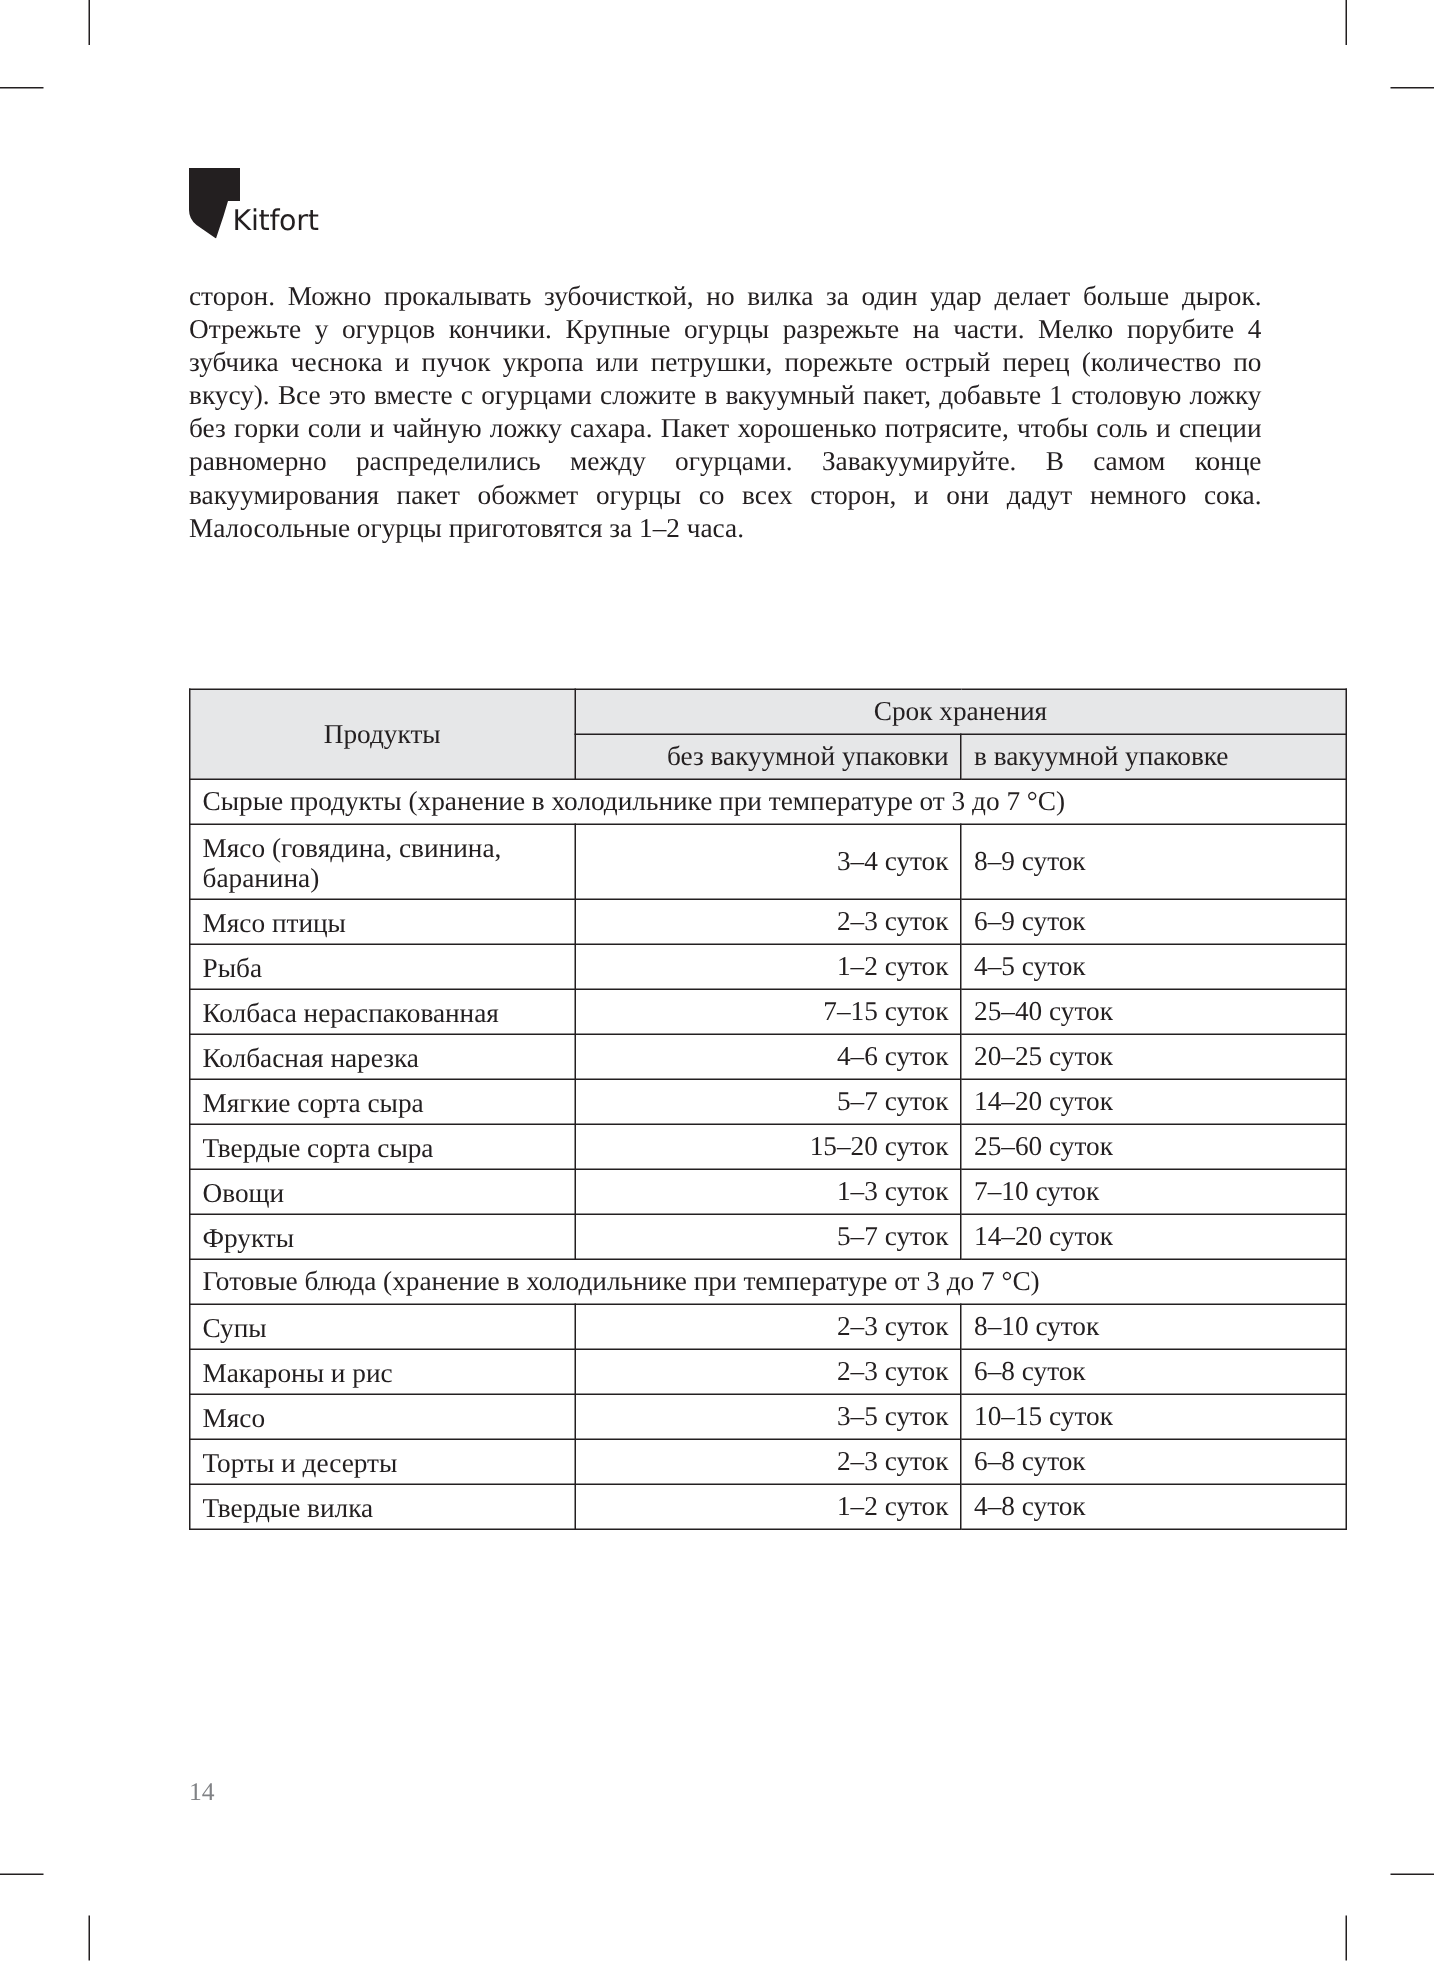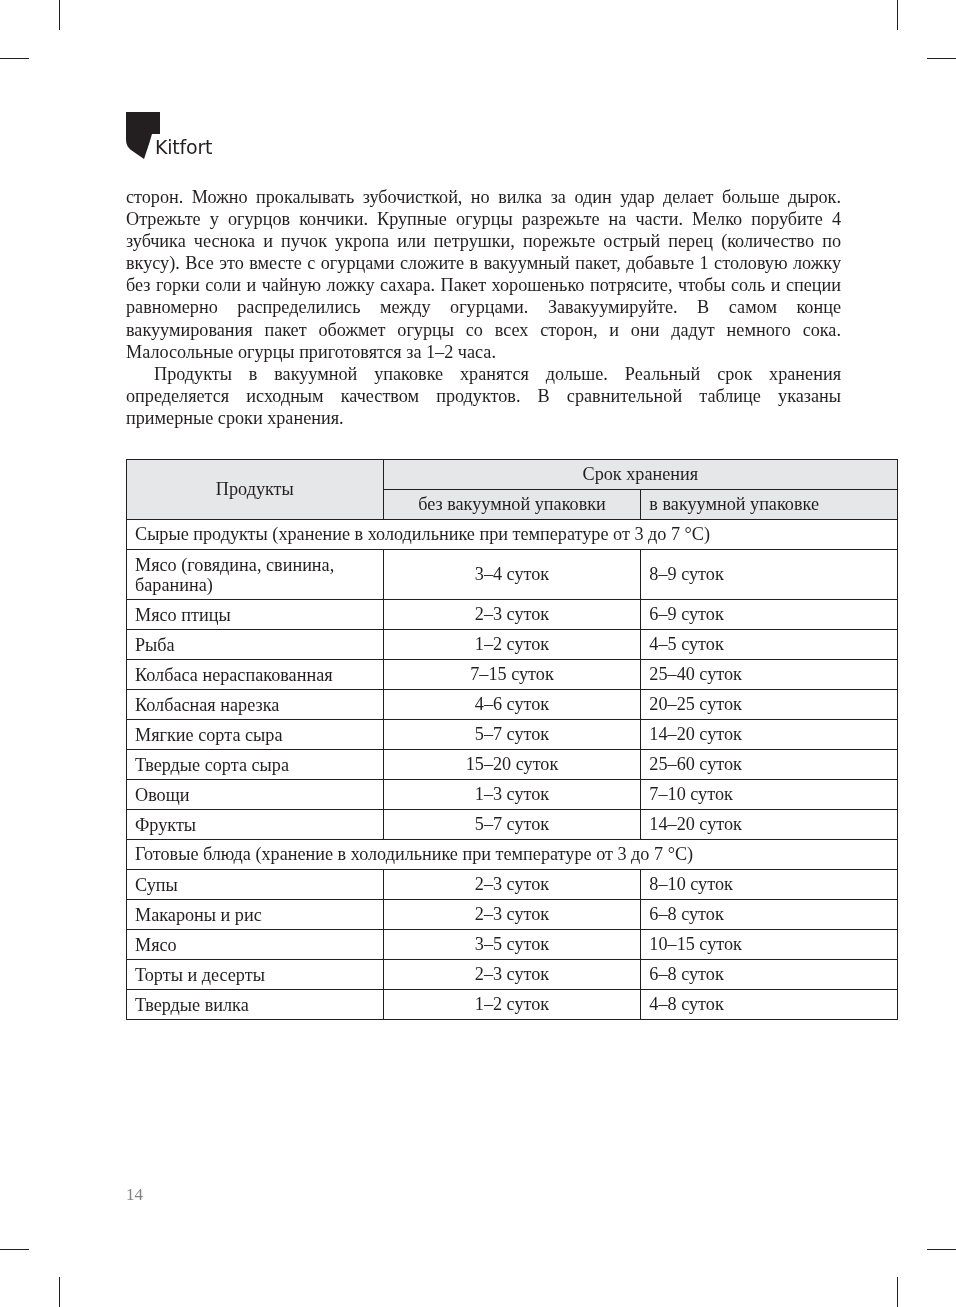--- a/index.html
+++ b/index.html
@@ -15,21 +15,21 @@
   .text { position: absolute; left: 126px; top: 186px; width: 715px; font-size: 18.2px;
           line-height: 22.1px; text-align: justify; }
   .text p { margin: 0; }
   .text p.indent { text-indent: 28px; }
   table.storage { position: absolute; left: 126px; top: 459px; width: 772px;
                   border-collapse: collapse; font-size: 18.2px; }
   table.storage td, table.storage th { border: 1px solid #231f20; padding: 0 8px; font-weight: normal; }
   table.storage th { background: #e6e7e8; height: 29px; }
   table.storage td { height: 29px; }
   .col-prod { width: 221px; }
-  .col-a { width: 222px; text-align: center; }
+  .col-a { width: 222px; text-align: right; }
   .col-b { width: 221px; text-align: left; }
   td.name { text-align: left; line-height: 20px; }
   tr.tall td { height: 49px; }
   td.section { font-weight: bold; text-align: left; }
   .page-num { position: absolute; left: 126px; top: 1185px; font-size: 17px; color: #808285; }
 </style>
 </head>
 <body>
 
 <div class="crop v" style="left:59px;top:0;height:30px;"></div>
@@ -43,21 +43,20 @@
 
 <div class="logo">
   <svg class="logo-mark" viewBox="0 0 34 47">
     <path d="M0 0 H34 V22 H26 L23 32 L18 47 L5 38 Q0 34 0 28 Z" fill="#231f20"></path>
   </svg>
   <span class="logo-text">Kitfort</span>
 </div>
 
 <div class="text">
   <p>сторон. Можно прокалывать зубочисткой, но вилка за один удар делает больше дырок. Отрежьте у огурцов кончики. Крупные огурцы разрежьте на части. Мелко порубите 4 зубчика чеснока и пучок укропа или петрушки, порежьте острый перец (количество по вкусу). Все это вместе с огурцами сложите в вакуумный пакет, добавьте 1 столовую ложку без горки соли и чайную ложку сахара. Пакет хорошенько потрясите, чтобы соль и специи равномерно распределились между огурцами. Завакуумируйте. В самом конце вакуумирования пакет обожмет огурцы со всех сторон, и они дадут немного сока. Малосольные огурцы приготовятся за 1–2 часа.</p>
-  <p class="indent">Продукты в вакуумной упаковке хранятся дольше. Реальный срок хранения определяется исходным качеством продуктов. В сравнительной таблице указаны примерные сроки хранения.</p>
 </div>
 
 <table class="storage">
   <thead>
     <tr>
       <th class="col-prod" rowspan="2">Продукты</th>
       <th colspan="2">Срок хранения</th>
     </tr>
     <tr>
       <th class="col-a">без вакуумной упаковки</th>

